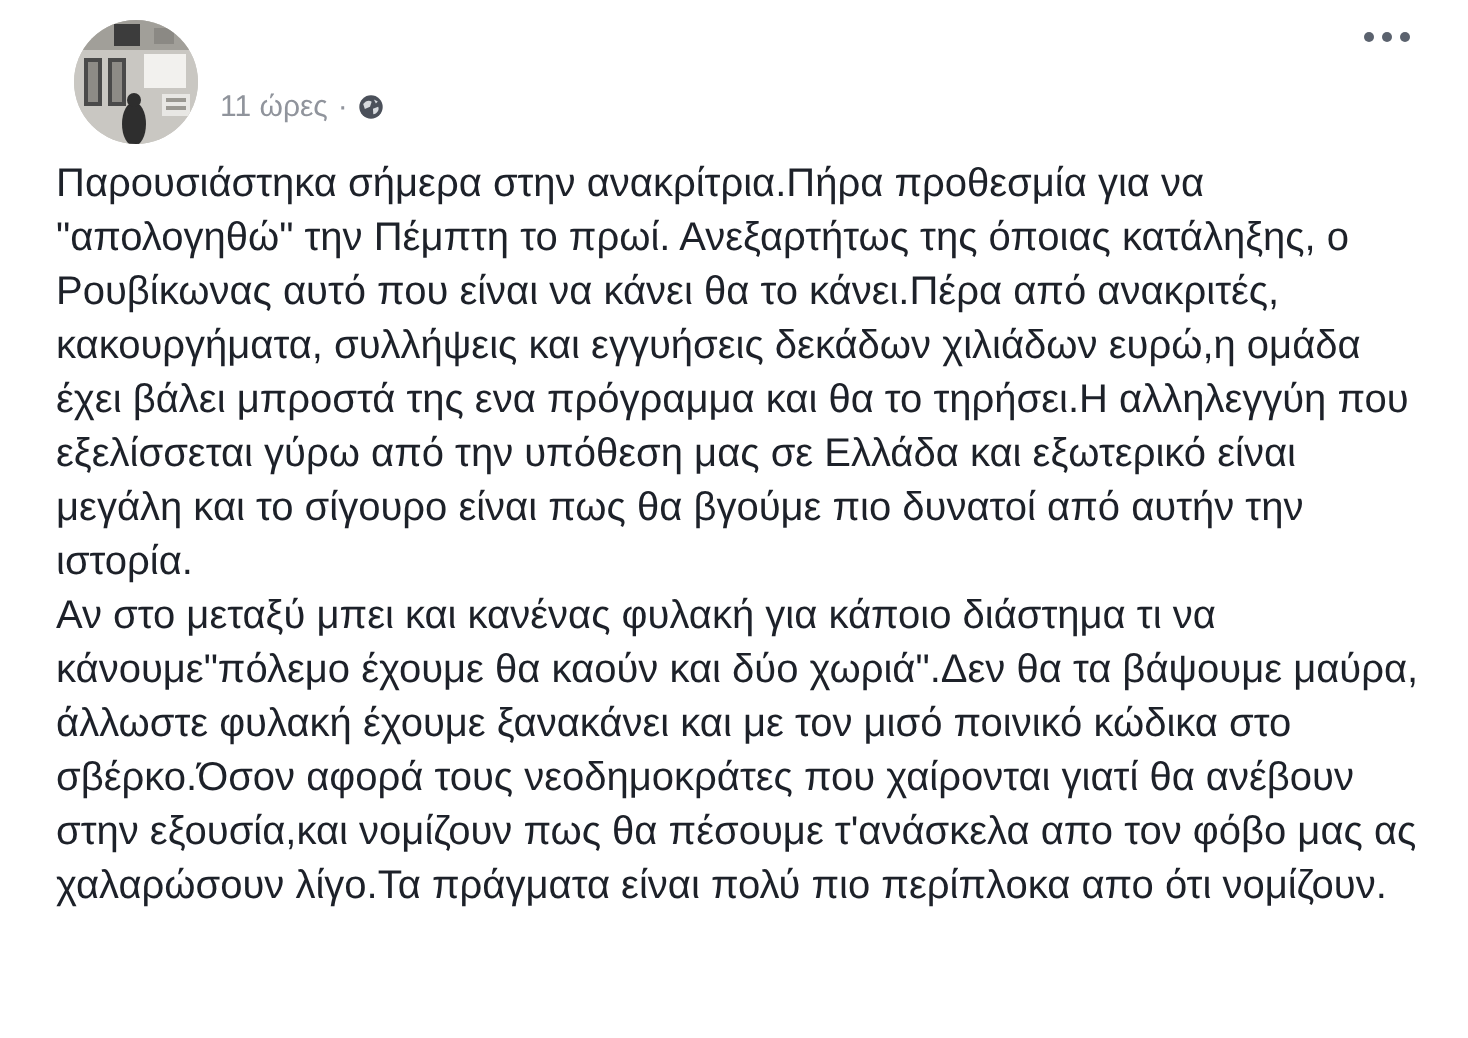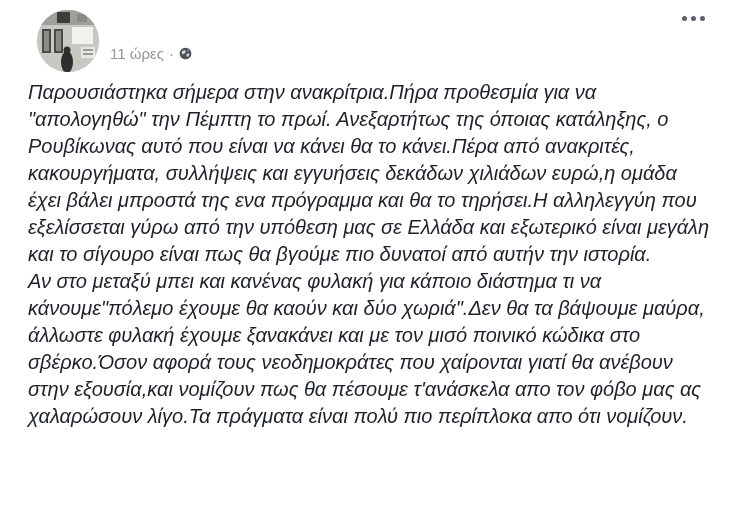--- a/index.html
+++ b/index.html
@@ -71,21 +71,20 @@
   }
   
   .post-body {
     position: absolute;
     left: 28px;
     top: 79px;
     width: 684px;
     color: #1d2129;
     font-size: 20px;
     line-height: 27px;
-    font-style: italic;
   }
   .post-body p {
     margin: 0;
     white-space: pre-wrap;
   }
 </style>
 </head>
 <body>
 
 <div class="page">

